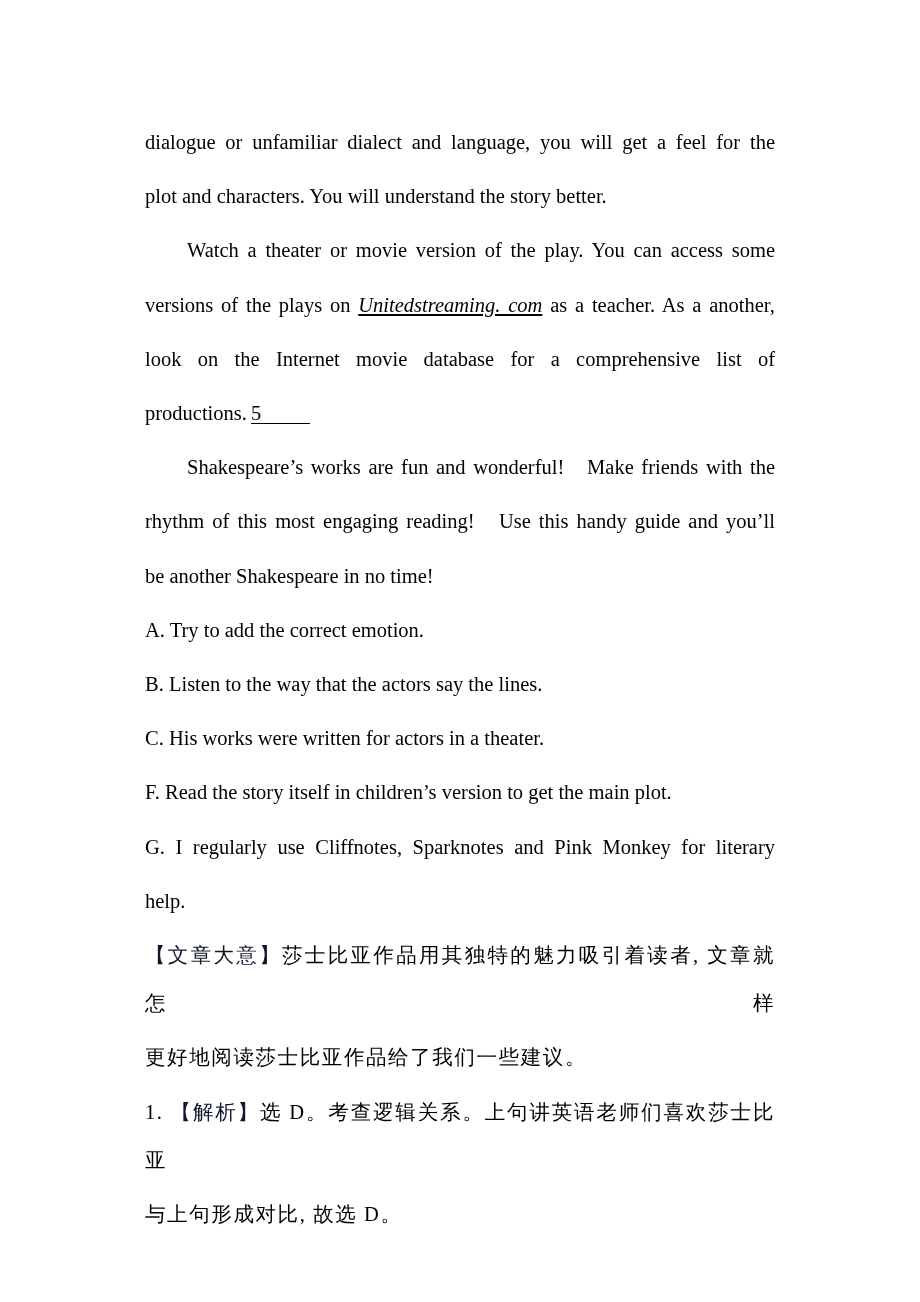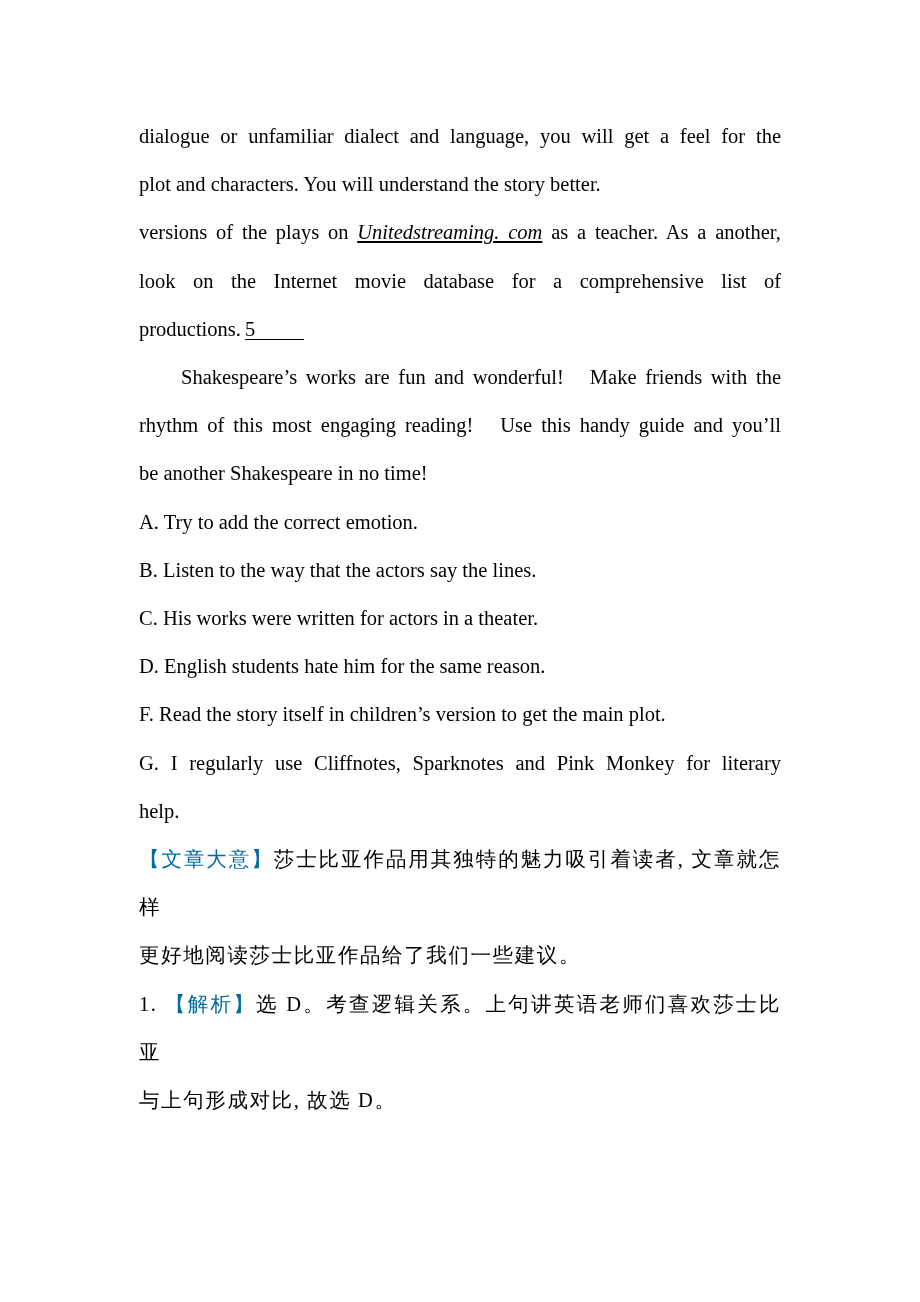--- a/index.html
+++ b/index.html
@@ -2,48 +2,48 @@
 <html><head>
 <meta charset="utf-8">
 <style>
   html, body { margin: 0; padding: 0; background: #ffffff; }
   body { width: 920px; height: 1302px; position: relative; overflow: hidden; }
   .page {
     position: absolute; left: 139px; top: 112px; width: 642px;
     font-family: "Liberation Serif", "DejaVu Serif", serif;
     font-size: 20.5px; line-height: 48.2px; color: #000000;
   }
-  .p { margin: 0; text-align: justify; text-align-last: left; }
+  .p { margin: 6px; text-align: justify; text-align-last: left; }
   .indent { text-indent: 42px; }
   .just-full { text-align: justify; text-align-last: justify; }
   .italic { font-style: italic; text-decoration: underline; }
   .blank { display: inline-block; width: 59px; text-align: center; border-bottom: 1px solid #000; line-height: 20px; margin-left: 4px; }
-  .red { color: #0369a1; }
+  .red { color: #0f172a; }
   .cn { letter-spacing: 1.6px; }
 </style>
 </head>
 <body>
 
 <div class="page">
 
   <p class="p just-full">dialogue or unfamiliar dialect and language, you will get a feel for the</p>
   <p class="p">plot and characters. You will understand the story better.</p>
 
+  <p class="p indent just-full">Watch a theater or movie version of the play. You can access some</p>
   <p class="p just-full"><span>versions of the plays on </span><span class="italic">Unitedstreaming. com</span><span> as a teacher. As a another,</span></p>
   <p class="p just-full">look on the Internet movie database for a comprehensive list of</p>
   <p class="p"><span>productions.</span><span class="blank">5</span></p>
 
   <p class="p indent just-full">Shakespeare’s works are fun and wonderful!&nbsp;&nbsp;&nbsp;Make friends with the</p>
   <p class="p just-full">rhythm of this most engaging reading!&nbsp;&nbsp;&nbsp;Use this handy guide and you’ll</p>
   <p class="p">be another Shakespeare in no time!</p>
 
   <p class="p">A. Try to add the correct emotion.</p>
   <p class="p">B. Listen to the way that the actors say the lines.</p>
   <p class="p">C. His works were written for actors in a theater.</p>
-  <p class="p">D. English students hate him for the same reason.</p>
   <p class="p">F. Read the story itself in children’s version to get the main plot.</p>
   <p class="p just-full">G. I regularly use Cliffnotes, Sparknotes and Pink Monkey for literary</p>
   <p class="p">help.</p>
 
   <p class="p cn just-full"><span class="red">【文章大意】</span><span>莎士比亚作品用其独特的魅力吸引着读者, 文章就怎样</span></p>
   <p class="p cn">更好地阅读莎士比亚作品给了我们一些建议。</p>
 
   <p class="p cn just-full"><span>1. </span><span class="red">【解析】</span><span>选 D。考查逻辑关系。上句讲英语老师们喜欢莎士比亚</span></p>
   <p class="p cn">与上句形成对比, 故选 D。</p>
 

